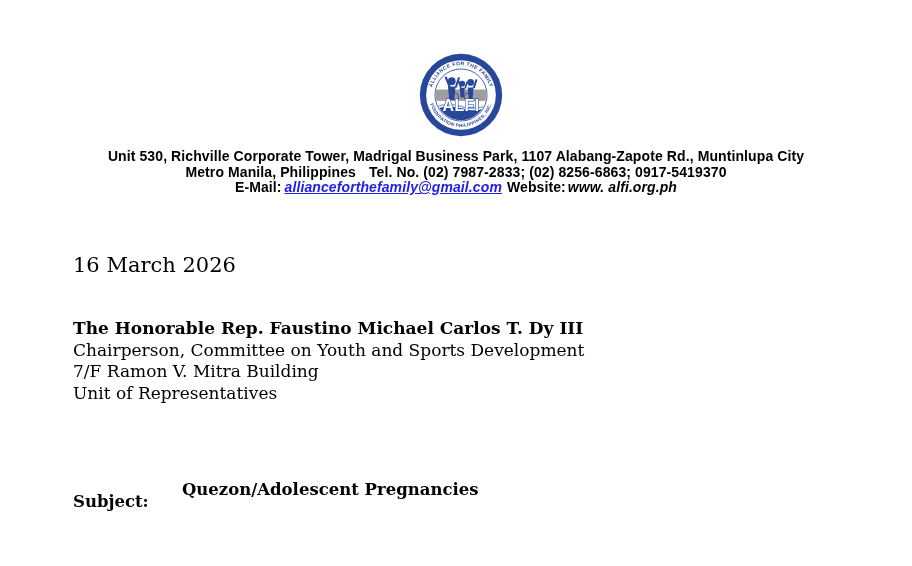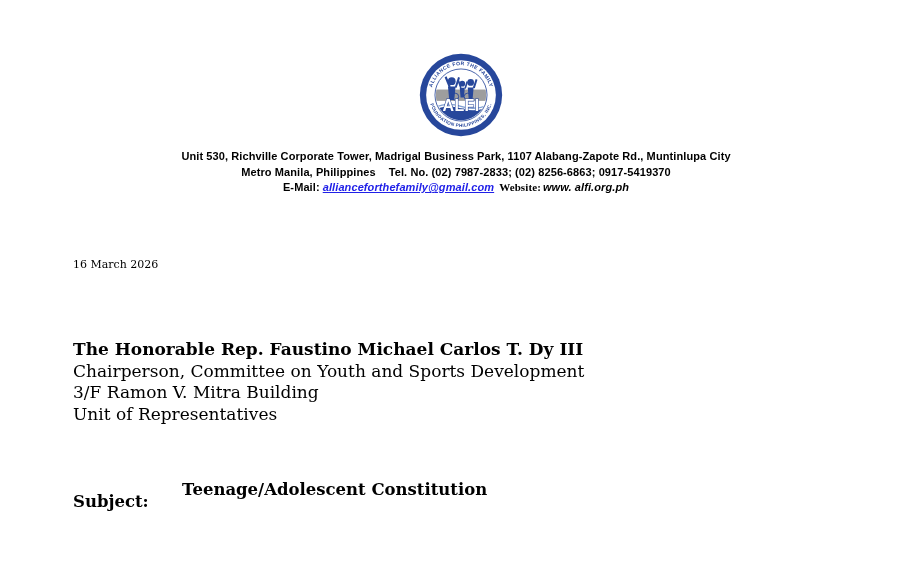--- a/index.html
+++ b/index.html
@@ -26,55 +26,54 @@
 
   
   .letterhead {
     position: absolute;
     left: 0;
     top: 149px;
     width: 912px;
     text-align: center;
     font-family: "Liberation Sans", sans-serif;
     font-weight: bold;
-    font-size: 11px;
+    font-size: 14px;
     line-height: 15.5px;
     color: #000000;
     letter-spacing: 0.1px;
   }
   .lh-gap { display: inline-block; width: 13px; }
   .email-link {
     color: #2020e8;
     font-style: italic;
     text-decoration: underline;
     font-weight: bold;
     margin-top: 20px;
   }
-  .ws-label { margin-left: 5px; font-family: Liberation Serif, serif; }
+  .ws-label { margin-left: 5px; }
   .website-text { font-style: italic; margin-left: 2px; }
   .em-label { margin-right: 3px; }
 
   
   .serif { font-family: "DejaVu Serif", "Liberation Serif", serif; }
 
   .date-line {
     position: absolute;
     left: 73px;
     top: 254px;
-    font-size: 11px;
+    font-size: 21px;
     line-height: 22px;
   }
   .recipient {
     position: absolute;
     left: 73px;
     top: 318px;
     font-size: 17px;
     line-height: 21.6px;
     white-space: nowrap;
-    margin-top: 21px;
   }
   .recipient .name { font-weight: bold; }
 
   .subject-block {
     position: absolute;
     left: 73px;
     top: 479px;
     font-size: 16.5px;
     line-height: 22px;
     font-weight: bold;
@@ -157,24 +156,24 @@
     <div>
       <span class="em-label">E-Mail:</span><a href="#" class="email-link">allianceforthefamily@gmail.com</a><span class="ws-label">Website:</span><span class="website-text">www. alfi.org.ph</span>
     </div>
   </div>
 
   <div class="date-line serif">16 March 2026</div>
 
   <div class="recipient serif">
     <div class="name">The Honorable Rep. Faustino Michael Carlos T. Dy III</div>
     <div>Chairperson, Committee on Youth and Sports Development</div>
-    <div>3/F Ramon V. Mitra Building</div>
+    <div>7/F Ramon V. Mitra Building</div>
     <div>Unit of Representatives</div>
   </div>
 
   <div class="subject-block serif">
     <div class="subject-label">Subject:</div>
     <div class="subject-text">
-      <div>Teenage/Adolescent Constitution</div>
+      <div>Quezon/Adolescent Pregnancies</div>
     </div>
   </div>
 
 </div>
 
 </body></html>

